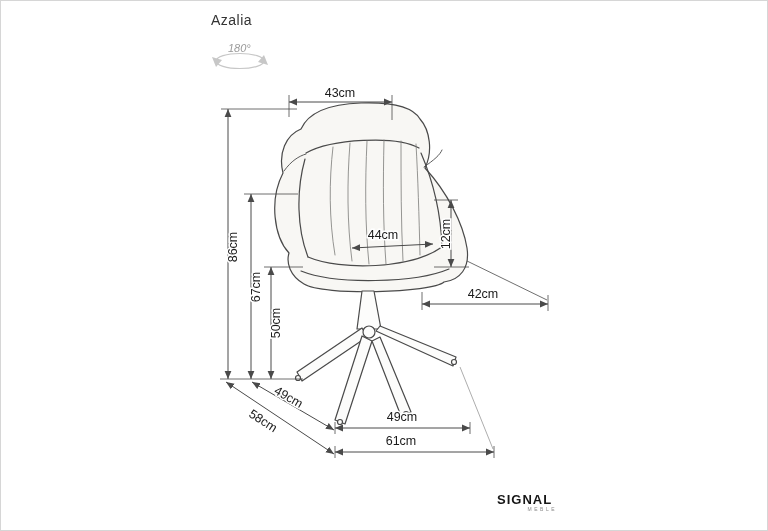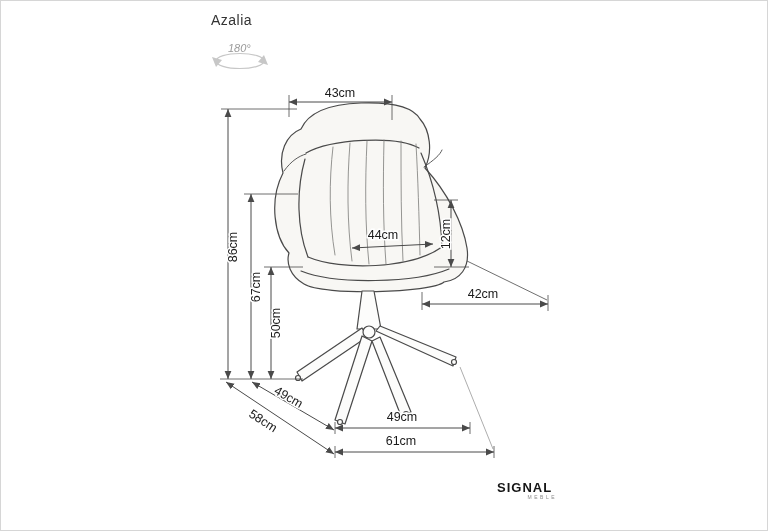--- a/index.html
+++ b/index.html
@@ -14,21 +14,21 @@
   }
   .diagram-svg{position:absolute;left:0;top:0;}
   .dim-label{
     font-size:12.5px;fill:#1b1b1b;
     paint-order:stroke;stroke:#ffffff;stroke-width:3px;
     font-family:"Liberation Sans", sans-serif;
   }
   .rot-label{font-size:11px;fill:#9a9a9a;font-style:italic;
     font-family:"Liberation Sans", sans-serif;}
   .logo{
-    position:absolute;left:496px;top:480px;width:60px;line-height:1;
+    position:absolute;left:496px;top:492px;width:60px;line-height:1;
   }
   .logo .name{
     font-size:13px;font-weight:700;color:#161616;letter-spacing:1px;
     font-style:normal;
   }
   .logo .tagline{
     font-size:5px;color:#8a8a8a;letter-spacing:2.5px;text-align:right;
     margin-top:1px;
   }
 </style>

